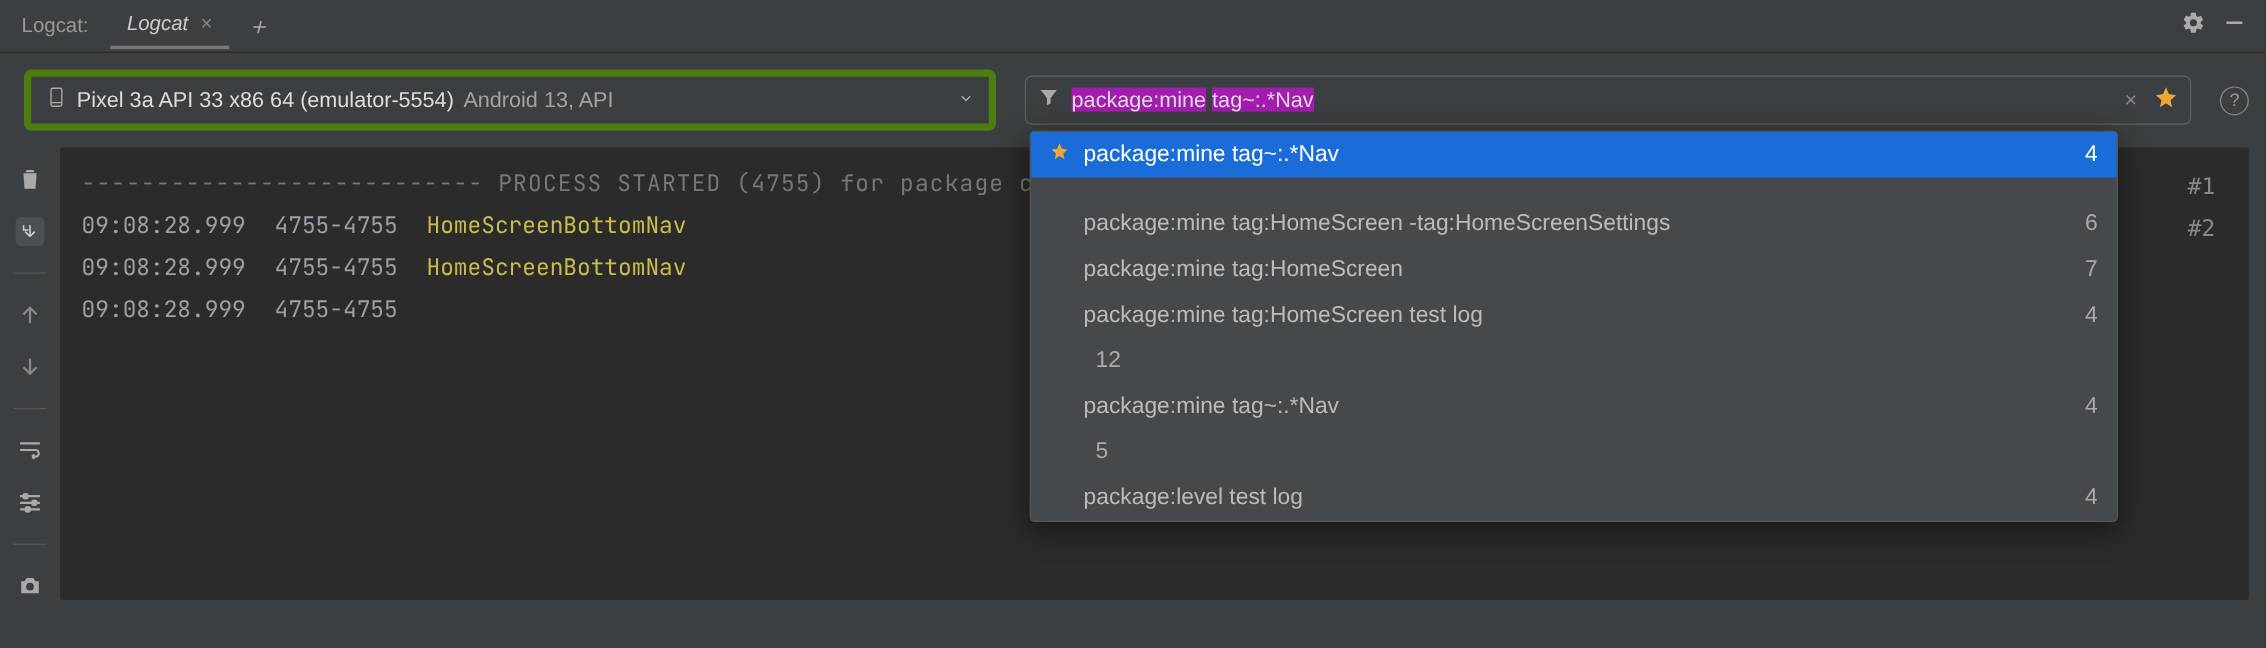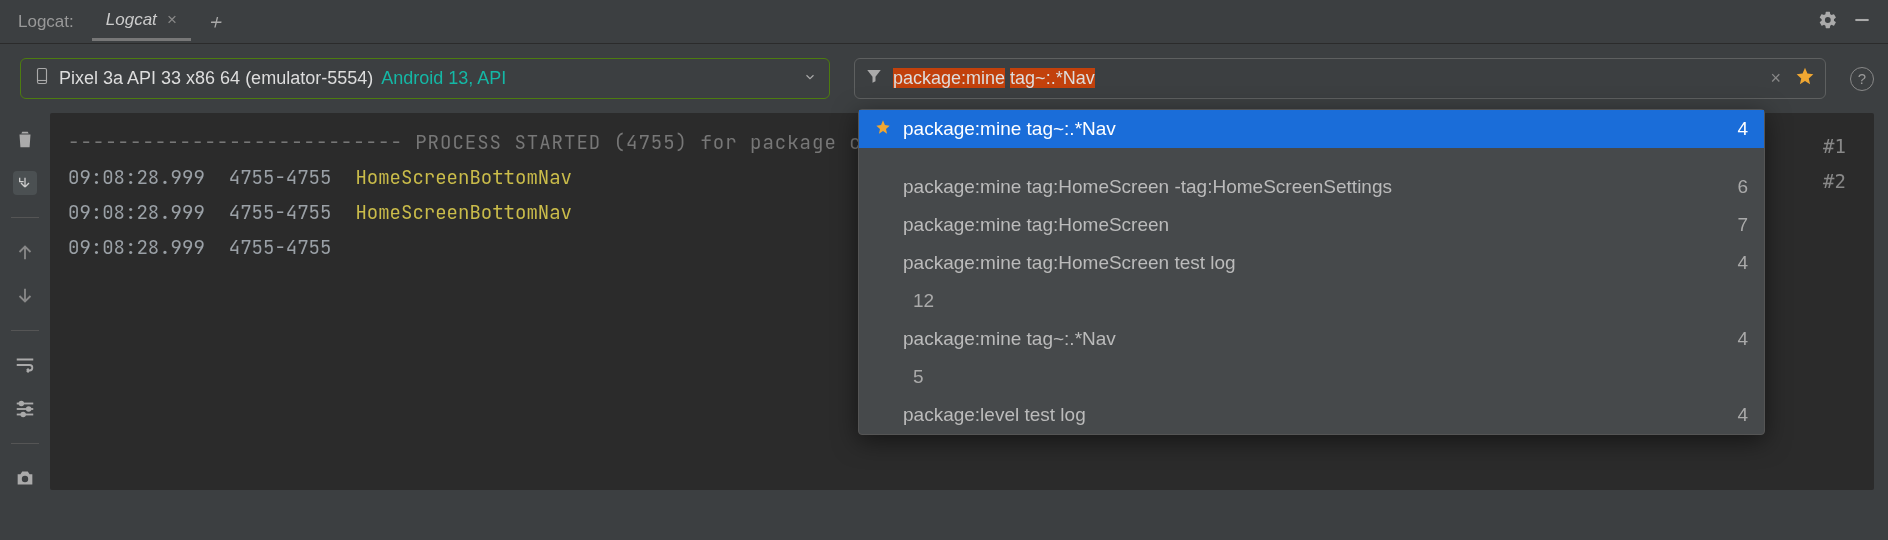--- a/index.html
+++ b/index.html
@@ -35,45 +35,45 @@
 .header-icons { display: flex; gap: 14px; padding-right: 8px; align-items: center; }
 .header-icons svg { width: 20px; height: 20px; }
 .toolbar-row {
   display: flex;
   align-items: center;
   padding: 14px 14px 14px 20px;
   gap: 24px;
 }
 .device-selector {
   display: flex; align-items: center;
-  border: 1px solid #4d7c0f;
+  border: 6px solid #4d7c0f;
   border-radius: 6px;
   padding: 8px 12px;
   gap: 8px;
   width: 810px;
   font-size: 18px;
 }
 .device-ico svg { width: 18px; height: 18px; fill: #aaa; }
 .device-name { color: #ddd; }
-.device-extra { color: #14b8a6; }
+.device-extra { color: #a3a3a3; }
 .device-selector .spacer { flex: 1; }
 .chev svg { width: 14px; height: 14px; stroke: #aaa; fill: none; }
 .filter-field {
   display: flex; align-items: center;
   border: 1px solid #5e6060;
   border-radius: 6px;
   padding: 7px 10px;
   gap: 10px;
   flex: 1;
   font-size: 18px;
   position: relative;
 }
 .funnel svg { width: 18px; height: 18px; fill: #aaa; }
 .filter-text { color: #ddd; }
-.filter-text .tok { background: #c2410c; padding: 0 0; }
+.filter-text .tok { background: #a21caf; padding: 0 0; }
 .clear-x { color: #888; cursor: pointer; font-size: 18px; padding: 0 4px; }
 .star svg { width: 20px; height: 20px; }
 .help-circle {
   width: 24px; height: 24px; border: 1.5px solid #888; border-radius: 50%;
   display: flex; align-items: center; justify-content: center;
   color: #999; font-size: 15px;
 }
 .main-area { display: flex; position: relative; }
 .left-rail {
   width: 50px;

